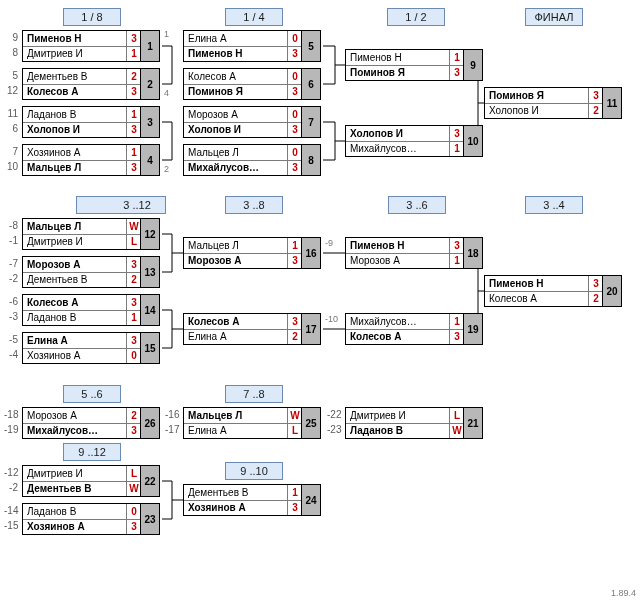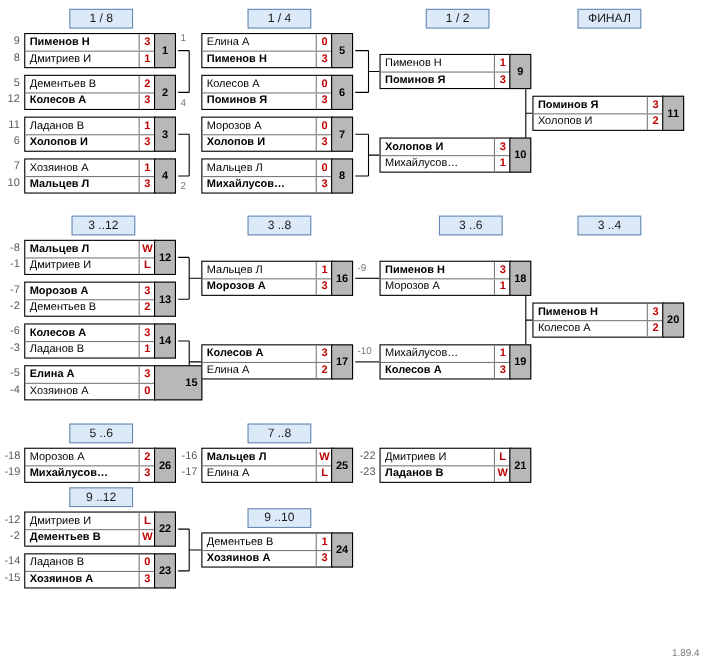--- a/index.html
+++ b/index.html
@@ -180,23 +180,23 @@
 
     <path d="M162 481 H172 M162 519 H172 M172 481 V519 M172 500 H183"></path>
   </g>
 </svg>
 
 <div class="col-header" style="left:63px; top:8px; width:56px;">1 / 8</div>
 <div class="col-header" style="left:225px; top:8px; width:56px;">1 / 4</div>
 <div class="col-header" style="left:387px; top:8px; width:56px;">1 / 2</div>
 <div class="col-header" style="left:525px; top:8px; width:56px;">ФИНАЛ</div>
 
-<div class="col-header" style="left:65px; top:196px; width:56px;">3 ..12</div>
+<div class="col-header" style="left:76px; top:196px; width:56px;padding-left:32px;">3 ..12</div>
 <div class="col-header" style="left:225px; top:196px; width:56px;">3 ..8</div>
-<div class="col-header" style="left:399px; top:196px; width:56px;">3 ..6</div>
+<div class="col-header" style="left:388px; top:196px; width:56px;">3 ..6</div>
 <div class="col-header" style="left:525px; top:196px; width:56px;">3 ..4</div>
 
 <div class="col-header" style="left:63px; top:385px; width:56px;">5 ..6</div>
 <div class="col-header" style="left:225px; top:385px; width:56px;">7 ..8</div>
 <div class="col-header" style="left:387px; top:385px; width:56px;margin-top:32px;">11 ..12</div>
 
 <div class="col-header" style="left:63px; top:443px; width:56px;">9 ..12</div>
 <div class="col-header" style="left:225px; top:462px; width:56px;">9 ..10</div>
 
 <div id="matches">
@@ -374,21 +374,21 @@
       <div class="match" style="left: 22px; top: 332px;">
         <div class="row bold">
           <div class="name">Елина А</div>
           <div class="score">3</div>
         </div>
         <div class="row">
           <div class="name">Хозяинов А</div>
           <div class="score">0</div>
         </div>
       </div>
-      <div class="mid" style="left: 140px; top: 332px; padding-left: 24px;">15</div>
+      <div class="mid" style="left: 140px; top: 332px;">15</div>
       <div class="seed-out" style="left: 4px; top: 333px;">-5</div>
       <div class="seed-out" style="left: 4px; top: 348px;">-4</div>
       <div class="match" style="left: 183px; top: 237px;">
         <div class="row">
           <div class="name">Мальцев Л</div>
           <div class="score">1</div>
         </div>
         <div class="row bold">
           <div class="name">Морозов А</div>
           <div class="score">3</div>

